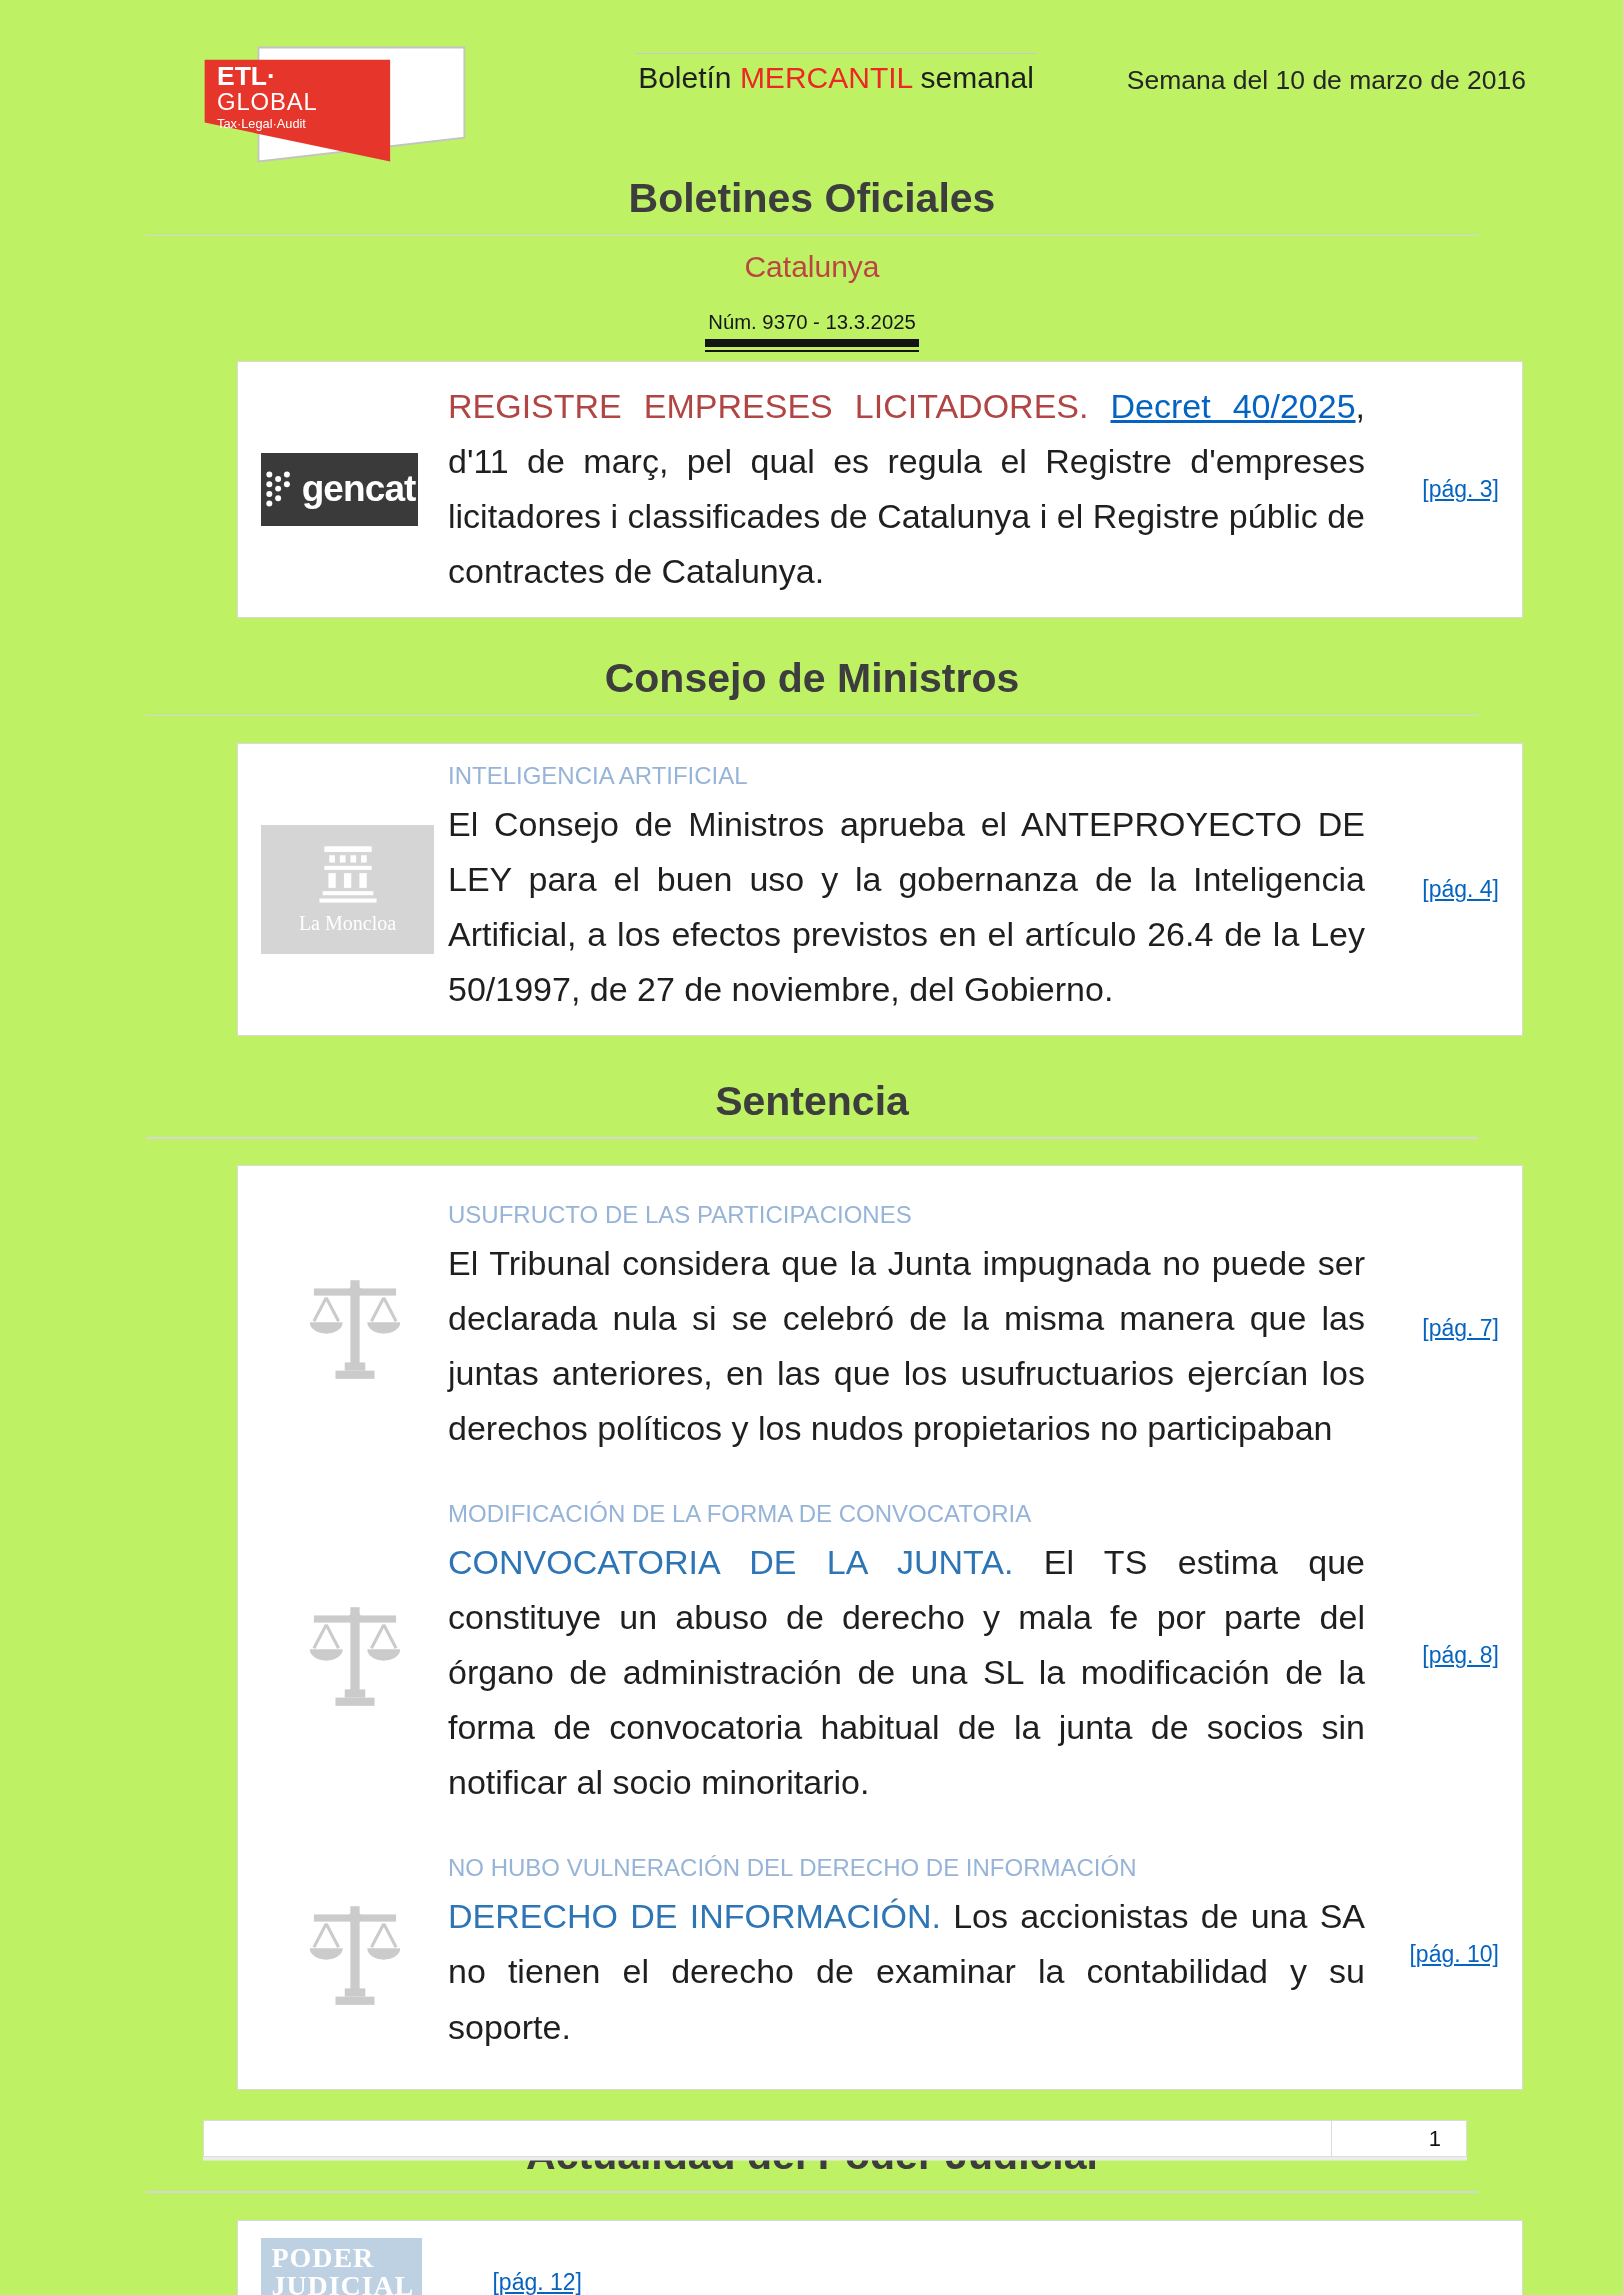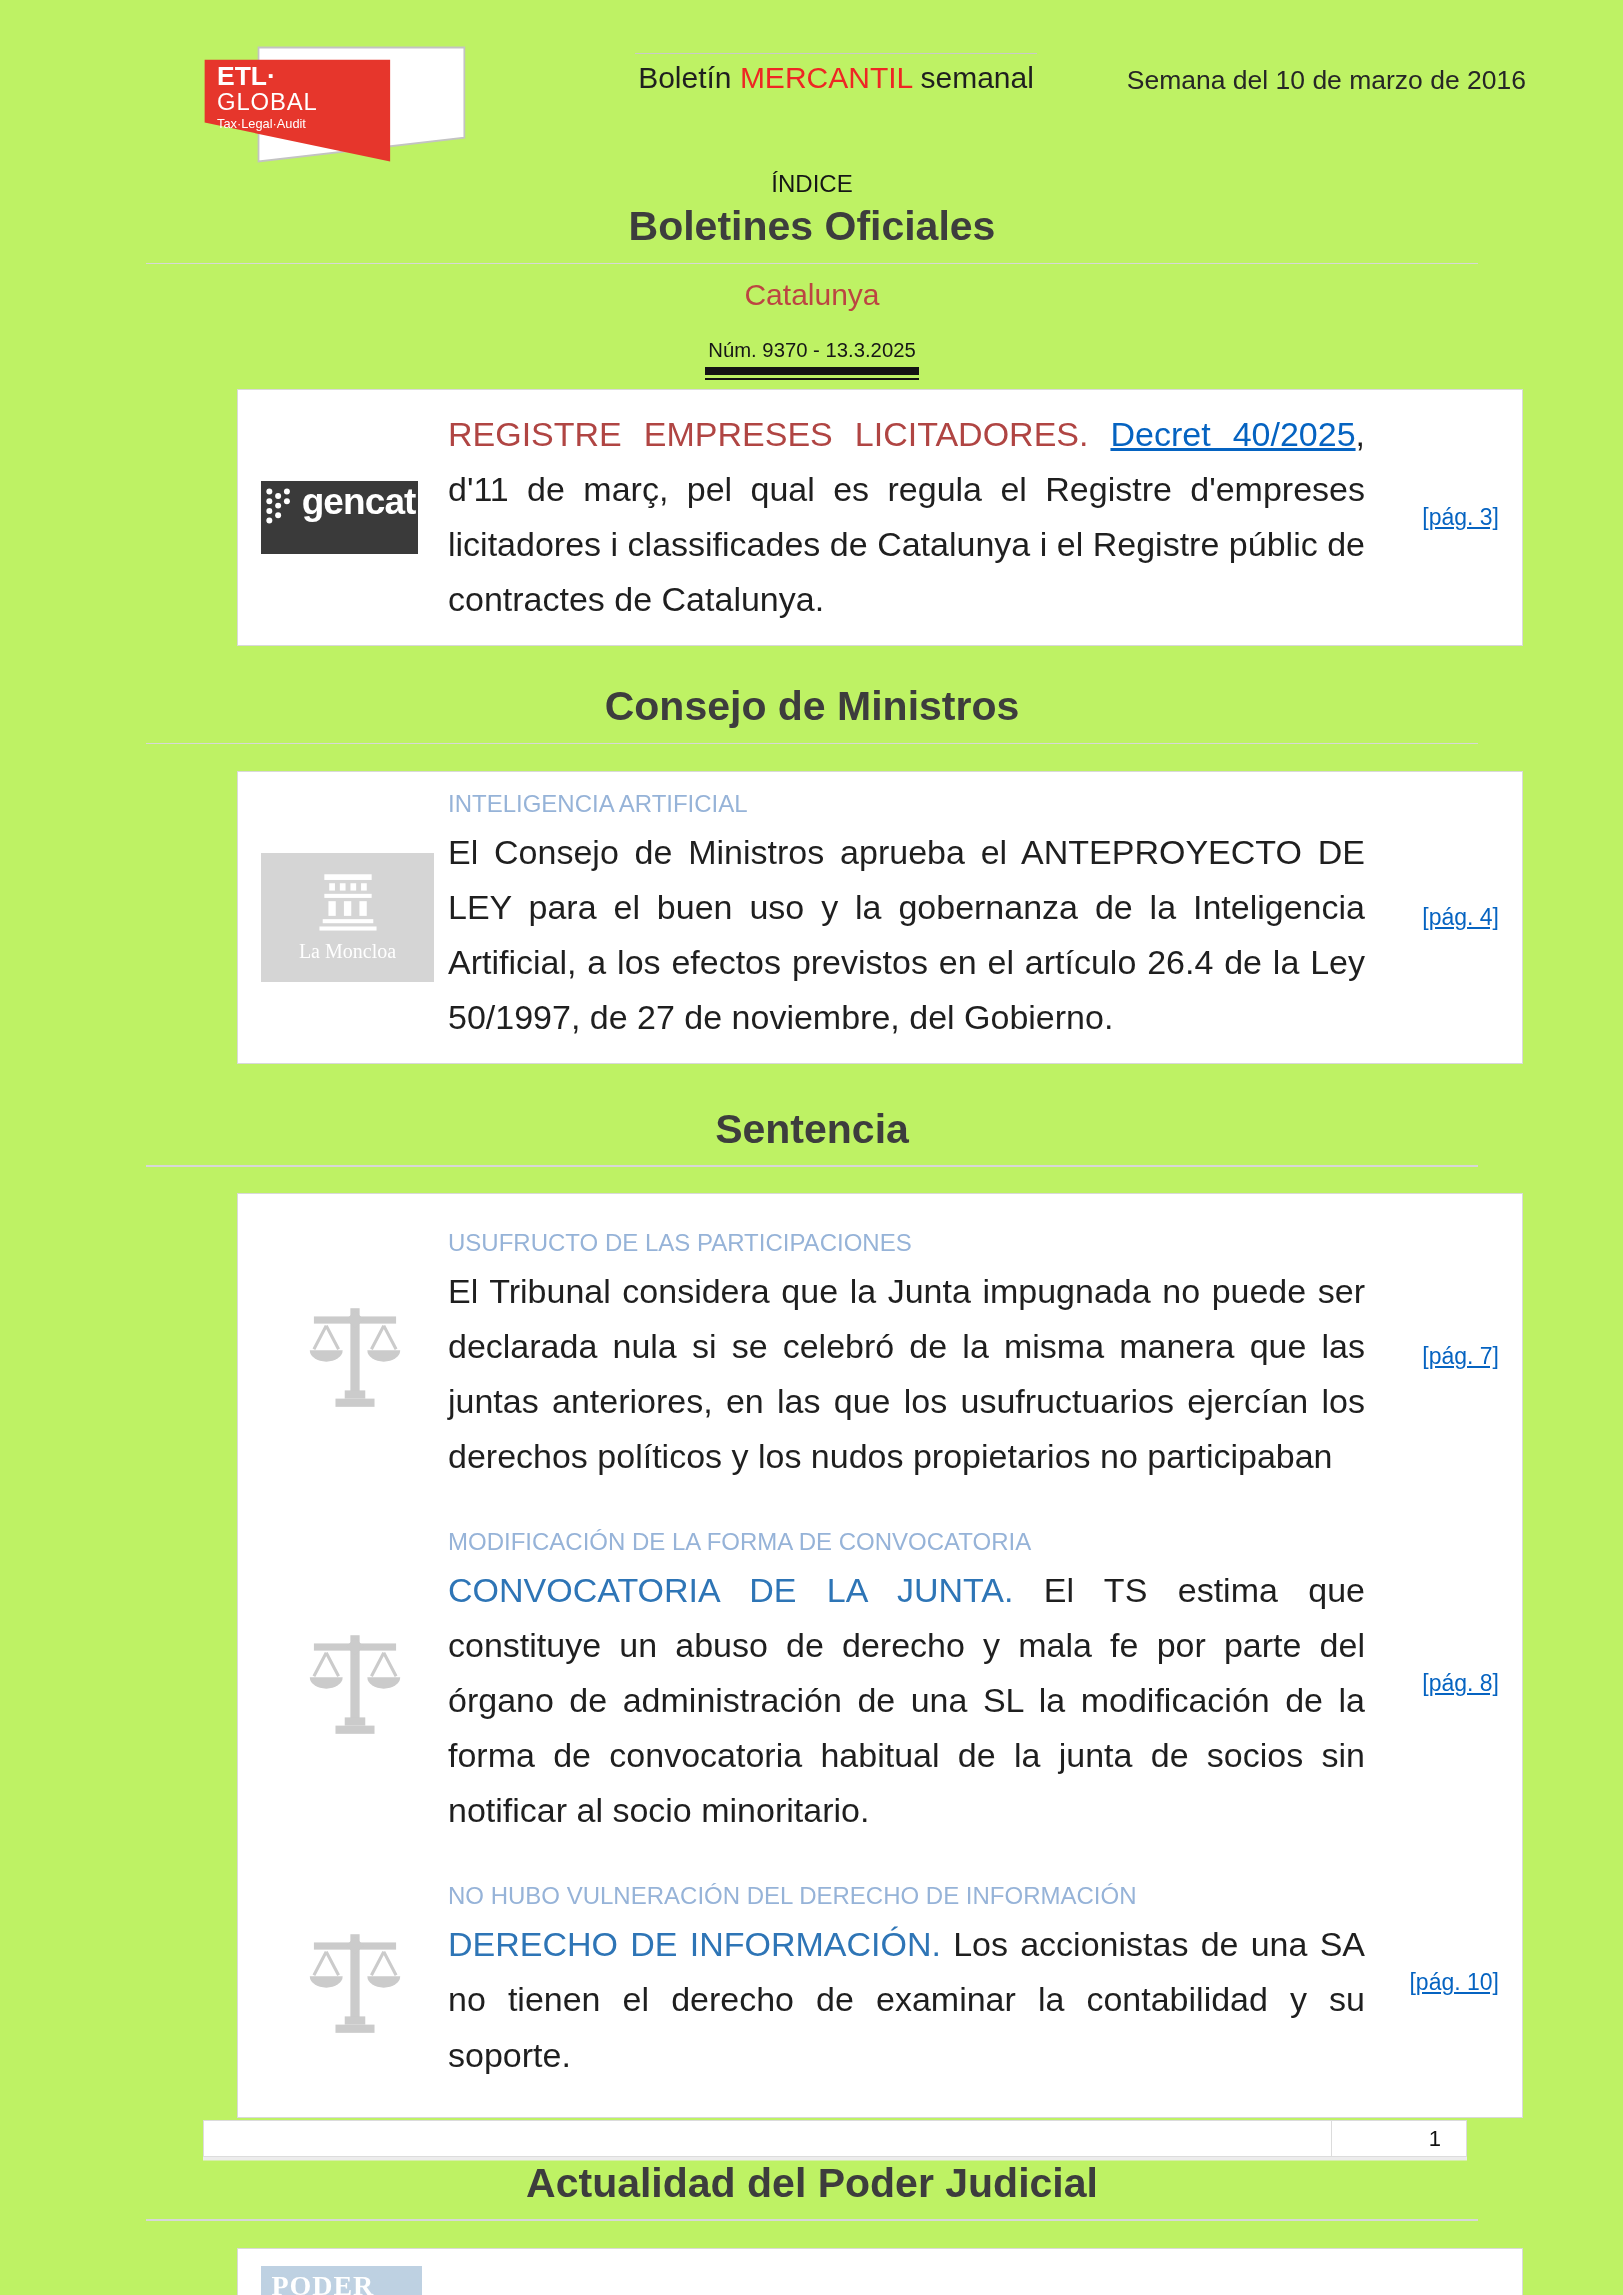--- a/index.html
+++ b/index.html
@@ -33,21 +33,21 @@
   .logo-col{width:187px;flex:none;display:flex;align-items:center;}
   .text-col{flex:1;min-width:0;}
   .page-col{width:134px;flex:none;text-align:right;font-size:23px;align-self:center;}
   .body-text{margin:0;font-size:34px;line-height:1.62;text-align:justify;color:#1f1f1f;}
   .kicker{margin:0 0 7px;font-size:24px;font-weight:400;color:#96B3D8;text-align:left;}
   .red-kicker{color:#B04543;}
   .lead{color:#2E75B6;}
   a.doclink{color:#0563C1;text-decoration:underline;cursor:pointer;}
 
   
-  .gencat-box{width:157px;height:73px;background:#3A3A3A;display:flex;align-items:flex-start;
+  .gencat-box{width:157px;height:73px;background:#3A3A3A;display:flex;align-items:center;
               justify-content:center;gap:6.2px;}
   .gencat-box .gc-label{color:#fff;font-size:37px;font-weight:700;letter-spacing:-0.9px;}
 
   
   .moncloa-box{width:173px;height:129px;background:#D5D5D5;display:flex;flex-direction:column;
                align-items:center;justify-content:center;gap:7px;}
   .moncloa-box .lm-label{color:#fff;font-family:"Liberation Serif",serif;font-size:20px;}
 
   
   .pj-box{width:161px;height:88px;background:#BED1E2;box-sizing:border-box;padding:5.3px 10.6px;
@@ -81,21 +81,20 @@
       <text x="80" y="121" fill="#ffffff" font-family="Liberation Sans, sans-serif" font-size="14.5" font-weight="400">Tax·Legal·Audit</text>
     </svg>
 
     <div class="masthead"><span>Boletín </span><span class="accent">MERCANTIL</span><span> semanal</span></div>
 
     <div class="week">Semana del 10 de marzo de 2016</div>
   </div>
 
   <div class="content">
 
-    <p class="indice">ÍNDICE</p>
 
     <h1 class="section-title">Boletines Oficiales</h1>
     <div class="rule"></div>
     <p class="region">Catalunya</p>
     <p class="issue">Núm. 9370 - 13.3.2025</p>
     <div class="issue-bar"></div>
     <div class="issue-line"></div>
 
     <div class="card" style="margin-top:8.8px;">
       <div class="logo-col">

